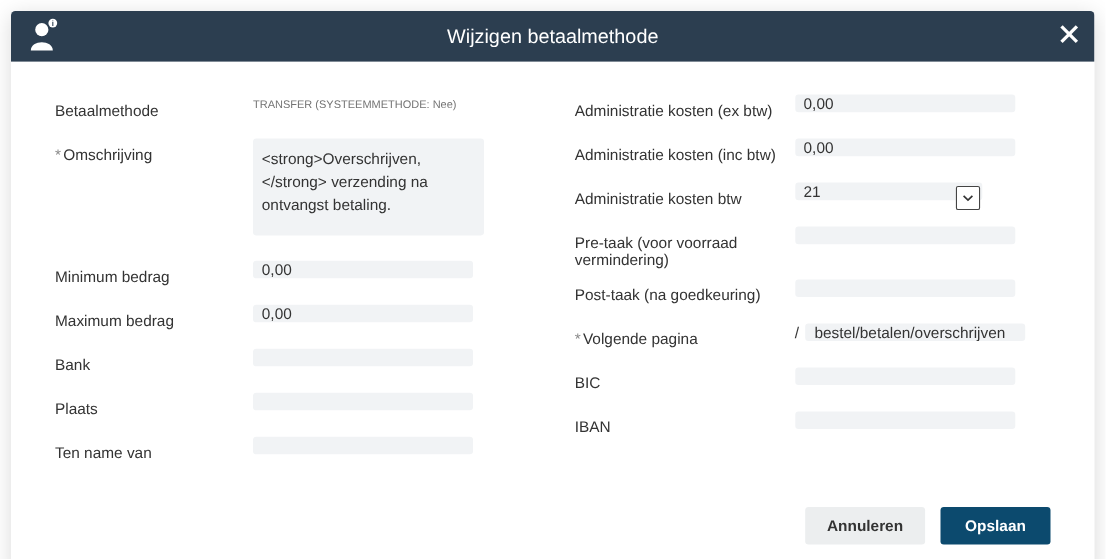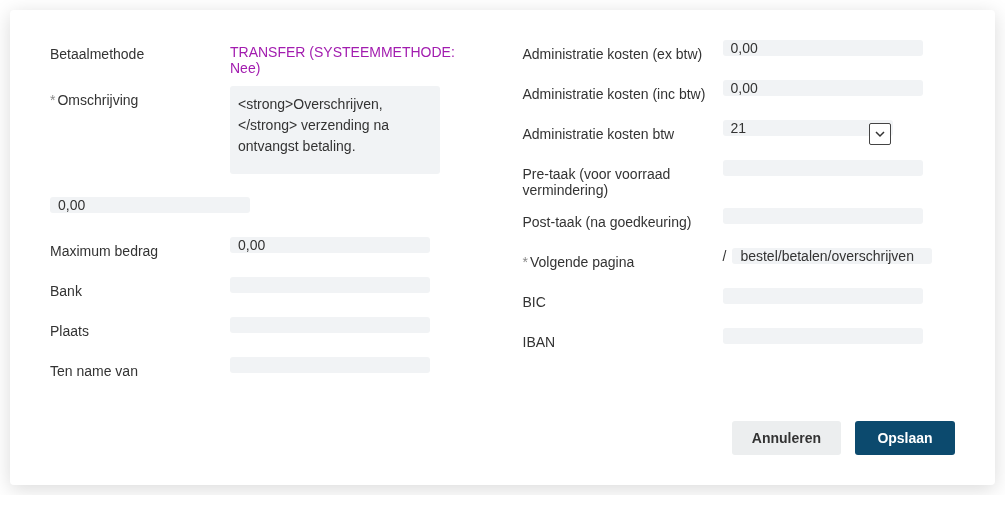--- a/index.html
+++ b/index.html
@@ -69,22 +69,22 @@
     font-size: 14px;
     color: #333;
     flex-shrink: 0;
   }
   .label .req {
     color: #888;
     margin-right: 2px;
   }
   .value-static {
     padding-top: 4px;
-    font-size: 14px;
-    color: #a21caf;
+    font-size: 10px;
+    color: #737373;
   }
   .field {
     flex: 1;
   }
   input[type="text"].tbox {
     width: 100%;
     max-width: 200px;
     height: 16px;
     background: #f1f3f5;
     border: none;
@@ -165,40 +165,58 @@
   }
   .btn-save {
     background: #0c4a6e;
     color: #fff;
   }
 </style>
 </head>
 <body>
 
 <div class="dialog">
+  <div class="dialog-header">
+    <span class="header-icon">
+      <svg width="30" height="32" viewBox="0 0 30 32" fill="#fff">
+        <circle cx="12" cy="11" r="6"></circle>
+        <path d="M2 30 C2 20 22 20 22 30 Z"></path>
+        <circle cx="22" cy="5" r="4" fill="#fff"></circle>
+        <text x="22" y="8" font-size="7" font-weight="bold" text-anchor="middle" fill="#2c3e50">i</text>
+      </svg>
+    </span>
+    <div class="dialog-title">Wijzigen betaalmethode</div>
+    <span class="close-icon">
+      <svg width="18" height="18" viewBox="0 0 18 18">
+        <line x1="2" y1="2" x2="16" y2="16" stroke="#fff" stroke-width="3"></line>
+        <line x1="16" y1="2" x2="2" y2="16" stroke="#fff" stroke-width="3"></line>
+      </svg>
+    </span>
+  </div>
 
   <div class="dialog-body">
 
     <div class="col">
 
       <div class="row">
         <div class="label">Betaalmethode</div>
         <div class="value-static">TRANSFER (SYSTEEMMETHODE: Nee)</div>
       </div>
 
       <div class="row">
         <div class="label"><span class="req">*</span><span>Omschrijving</span></div>
         <div class="field">
           <textarea class="tarea" style="">&lt;strong&gt;Overschrijven,&lt;/strong&gt; verzending na ontvangst betaling.</textarea>
         </div>
       </div>
 
       <div style="height:10px"></div>
 
       <div class="row">
+        <div class="label">Minimum bedrag</div>
         <div class="field"><input type="text" class="tbox" value="0,00" style=""></div>
       </div>
 
       <div class="row">
         <div class="label">Maximum bedrag</div>
         <div class="field"><input type="text" class="tbox" value="0,00" style=""></div>
       </div>
 
       <div class="row">
         <div class="label">Bank</div>

